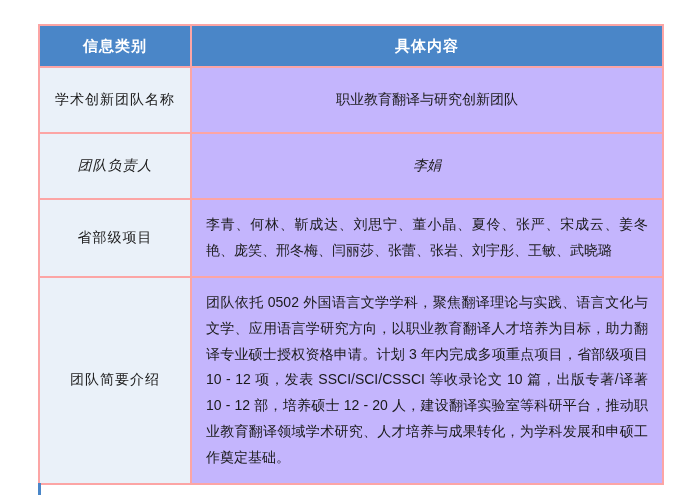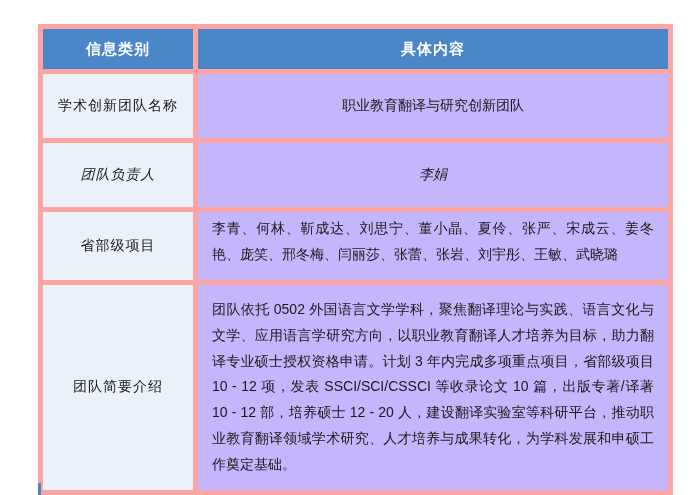--- a/index.html
+++ b/index.html
@@ -21,21 +21,21 @@
     box-sizing: border-box;
     padding: 24px 38px 0 38px;
   }
   table.info-table {
     width: 620px;
     border-collapse: collapse;
     table-layout: fixed;
     border: 1px solid #b9cfe4;
   }
   table.info-table td, table.info-table th {
-    border: 5px solid #fca5a5;
+    border: 2px solid #fca5a5;
     vertical-align: middle;
   }
   thead th {
     background: #4a86c8;
     color: #ffffff;
     font-size: 15px;
     font-weight: bold;
     letter-spacing: 1px;
     height: 40px;
     text-align: center;
@@ -62,21 +62,21 @@
   td.value-center {
     text-align: center;
   }
   td.value-justify {
     text-align: justify;
     text-justify: inter-ideograph;
   }
   .row-name td { height: 44px; font-family: Liberation Serif, serif; }
   .row-time td { height: 44px; }
   .row-leader td { height: 44px; font-style: italic; }
-  .row-members td.value-cell { padding-top: 4px; padding-bottom: 12px; margin-left: 40px; }
+  .row-members td.value-cell { padding-top: 12px; padding-bottom: 12px; margin-left: 40px; }
   .row-intro td.value-cell { padding-top: 12px; padding-bottom: 12px; }
 
   .bottom-marker {
     position: absolute;
     left: 38px;
     bottom: 0;
     width: 3px;
     height: 12px;
     background: #4a86c8;
   }

